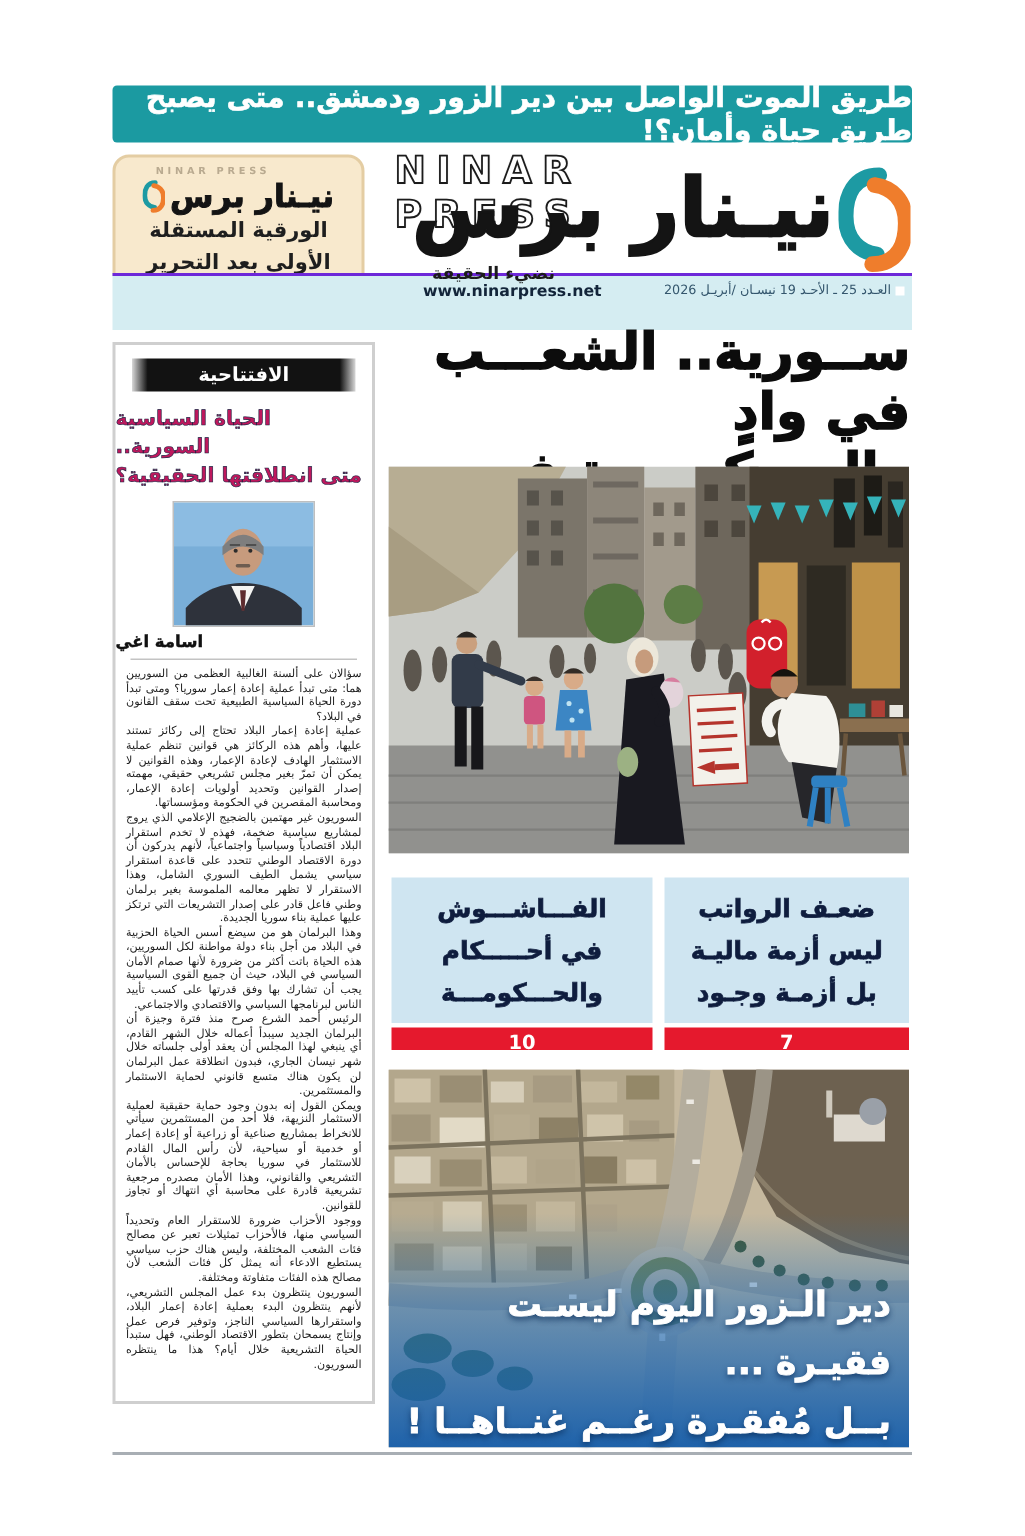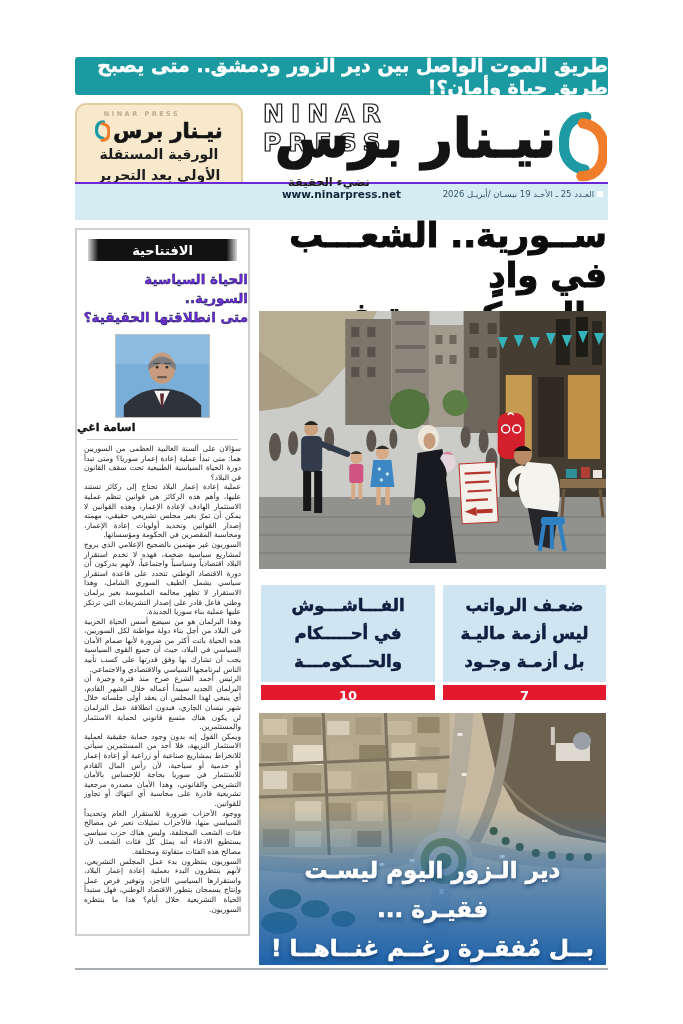--- a/index.html
+++ b/index.html
@@ -37,41 +37,41 @@
   .info-bar .sq { position:absolute; right:5px; top:7px; width:6px; height:6px; background:#fff; }
 
   
   .lead { position:absolute; left:256px; top:215px; width:351px; direction:rtl; text-align:right;
     font-size:34px; line-height:40px; font-weight:bold; color:#0c0c0c; -webkit-text-stroke:1px #0c0c0c; }
 
   
   .main-photo { position:absolute; left:259px; top:311px; width:347px; height:258px; }
   .main-photo svg, .bottom-photo svg { display:block; width:100%; height:100%; }
   .bottom-photo { position:absolute; left:259px; top:713px; width:347px; height:252px; }
-  .bottom-caption { position:absolute; left:0; right:0; top:138px; padding:0 12px; direction:rtl; text-align:center;
+  .bottom-caption { position:absolute; left:0; right:0; top:138px; padding:0 12px; direction:rtl; text-align:right;
     color:#fff; font-size:23px; line-height:39px; font-weight:bold; -webkit-text-stroke:0.6px #fff;
     text-shadow:0 2px 4px rgba(8,45,90,.85); }
 
   
   .teaser { position:absolute; top:585px; }
   .teaser.right { left:443px; width:163px; }
   .teaser.left  { left:261px; width:174px; }
   .teaser-body { height:97px; background:#cfe5f1; direction:rtl; text-align:center; padding-top:7px;
     font-size:16.5px; line-height:28px; font-weight:bold; color:#0f1d3e; -webkit-text-stroke:0.5px #0f1d3e; }
   .teaser-bar { margin-top:3px; height:15px; background:#e5192d; color:#fff; text-align:center;
     font-size:13px; font-weight:bold; line-height:21px; }
 
   
   .ed-card { position:absolute; left:75px; top:228px; width:175px; height:708px;
     border:2px solid #cfcfcf; border-radius:0; background:#fff; }
   .ed-banner { margin:9px 11px 0; height:22px; color:#fff; font-size:13px; font-weight:bold;
     display:flex; align-items:center; justify-content:center; direction:rtl;
     background:linear-gradient(90deg,#d8d8d8 0,#121212 7%,#121212 93%,#d8d8d8 100%); }
-  .ed-title { margin-top:9px; text-align:right; direction:rtl; font-size:13.5px; line-height:19px;
-    font-weight:bold; color:#6d28d9; -webkit-text-stroke:0.4px #13203f; }
+  .ed-title { margin-top:9px; text-align:left; direction:rtl; font-size:13.5px; line-height:19px;
+    font-weight:bold; color:#be185d; -webkit-text-stroke:0.4px #13203f; }
   .ed-portrait { display:block; width:95px; height:84px; margin:7px auto 0; border:1px solid #bfbfbf; }
   .ed-author { text-align:left; direction:rtl; font-size:11px; font-weight:bold; color:#111;
     margin-top:3px; -webkit-text-stroke:0.3px #111; }
   .ed-divider { height:1px; background:#c3c3c3; margin:5px 10px 4px; }
   .ed-body { padding:0 7px; height:512px; overflow:hidden; direction:rtl; text-align:justify;
     font-size:7.4px; line-height:9.6px; color:#1d1d1d; }
   .ed-body p { margin:0; }
 
   .page-divider { position:absolute; left:75px; top:968px; width:533px; height:2px; background:#a8aeb4; }
 </style>

